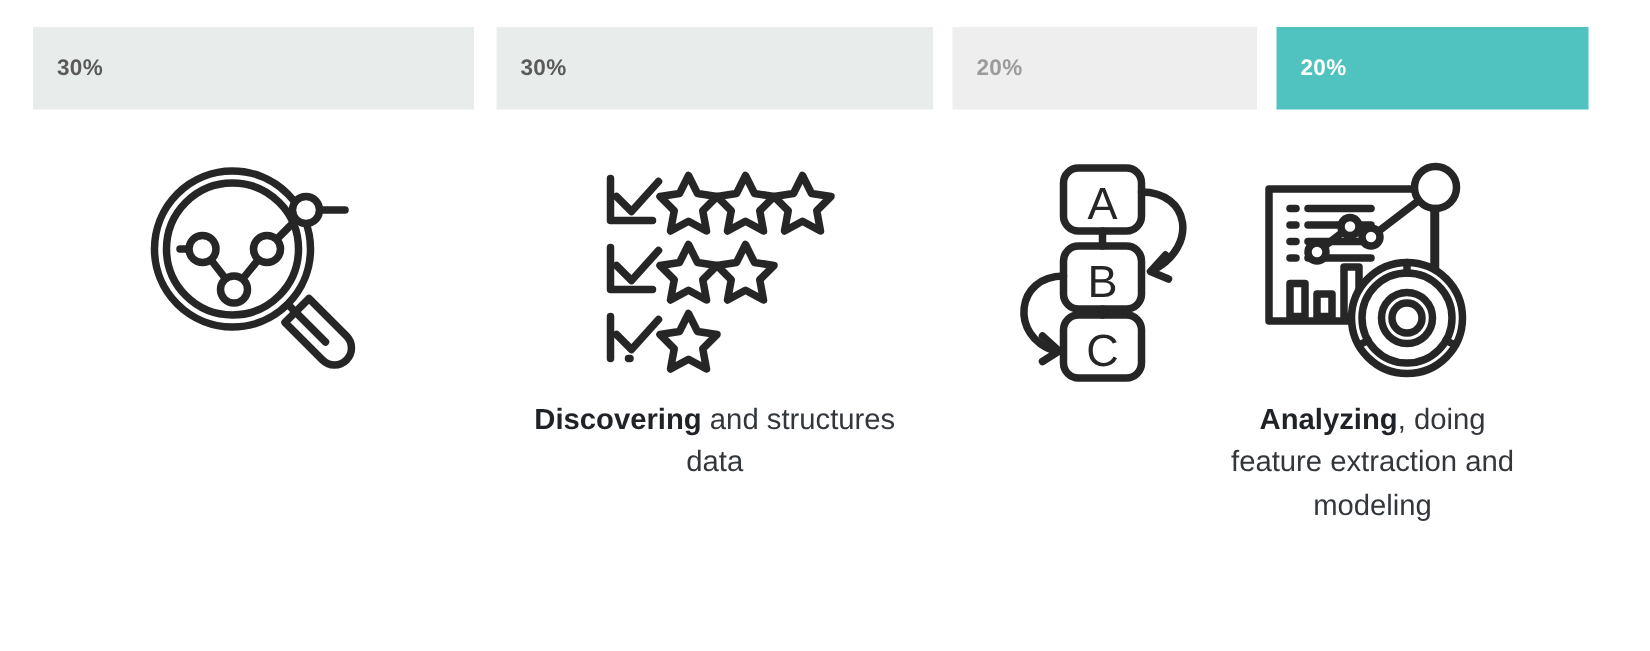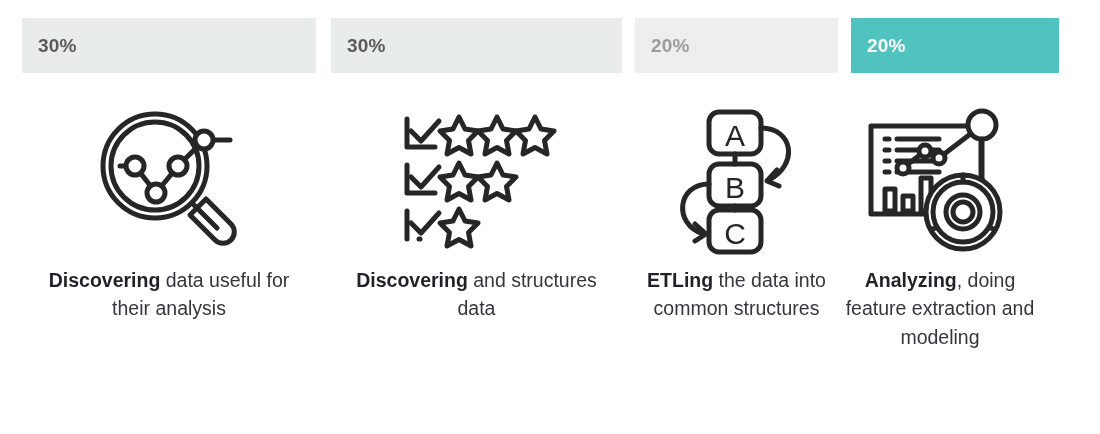--- a/index.html
+++ b/index.html
@@ -32,21 +32,21 @@
   .bar {
     position: absolute;
     top: 0;
     height: 55px;
     display: flex;
     align-items: center;
     box-sizing: border-box;
     padding-left: 16px;
   }
   .bar-label {
-    font-size: 19px;
+    font-size: 15px;
     font-weight: bold;
     letter-spacing: 0.2px;
     line-height: 1;
   }
 
   .bar.b0 { left: 22px;  width: 294px; background: #e8edec; }
   .bar.b1 { left: 331px; width: 291px; background: #e8edec; }
   .bar.b2 { left: 635px; width: 203px; background: #eeeeee; }
   .bar.b3 { left: 851px; width: 208px; background: #50c3c0; }
 
@@ -66,21 +66,21 @@
   .col {
     position: absolute;
     top: 0;
     display: flex;
     flex-direction: column;
     align-items: center;
   }
   .col.c0 { left: 22px;  width: 294px; }
   .col.c1 { left: 331px; width: 291px; }
   .col.c2 { left: 635px; width: 203px; }
-  .col.c3 { left: 836px; width: 208px; }
+  .col.c3 { left: 811px; width: 208px; }
 
   .icon-wrap {
     height: 170px;
     display: flex;
     align-items: center;
     justify-content: center;
   }
   .icon-wrap svg { display: block; }
 
   .caption {
@@ -135,23 +135,20 @@
 
           <polyline points="26,60 41,60 62,87 84,60 101,43"></polyline>
           <circle cx="41" cy="60" r="9" fill="#ffffff"></circle>
           <circle cx="62" cy="87" r="9" fill="#ffffff"></circle>
           <circle cx="84" cy="60" r="9" fill="#ffffff"></circle>
 
           <circle cx="110" cy="34" r="9" fill="#ffffff"></circle>
           <line x1="121" y1="34" x2="136" y2="34"></line>
         </svg>
       </div>
-      <div class="caption">
-        <span class="lead">Discovering</span><span> data useful for their analysis</span>
-      </div>
     </div>
 
     <div class="col c1">
       <div class="icon-wrap">
         <svg width="160" height="140" viewBox="0 0 160 140" fill="none" stroke="#262626" stroke-width="5" stroke-linecap="round" stroke-linejoin="round">
 
           <polyline points="10,8 10,36 38,36"></polyline>
           <polyline points="14,20 24,30 42,10"></polyline>
 
           <path d="M62 6 l6 12 13 2 -9.5 9.5 2.5 13.5 -12 -6.5 -12 6.5 2.5 -13.5 -9.5 -9.5 13 -2 Z"></path>
@@ -192,23 +189,20 @@
           <path d="M94 22 C126 22 132 58 102 74"></path>
           <polyline points="110,64 100,75 112,80"></polyline>
 
           <path d="M42 78 C10 78 6 118 36 128"></path>
           <polyline points="28,118 39,128 28,135"></polyline>
 
           <text x="68" y="40" font-family="Liberation Sans, sans-serif" font-size="30" font-weight="400" fill="#262626" stroke="none" text-anchor="middle">A</text>
           <text x="68" y="92" font-family="Liberation Sans, sans-serif" font-size="30" font-weight="400" fill="#262626" stroke="none" text-anchor="middle">B</text>
           <text x="68" y="138" font-family="Liberation Sans, sans-serif" font-size="30" font-weight="400" fill="#262626" stroke="none" text-anchor="middle">C</text>
         </svg>
-      </div>
-      <div class="caption">
-        <span class="lead">ETLing</span><span> the data into common structures</span>
       </div>
     </div>
 
     <div class="col c3">
       <div class="icon-wrap">
         <svg width="155" height="150" viewBox="0 0 155 150" fill="none" stroke="#262626" stroke-width="5" stroke-linecap="round" stroke-linejoin="round">
 
           <rect x="8" y="20" width="110" height="88"></rect>
 
           <line x1="22" y1="33" x2="26" y2="33"></line>

